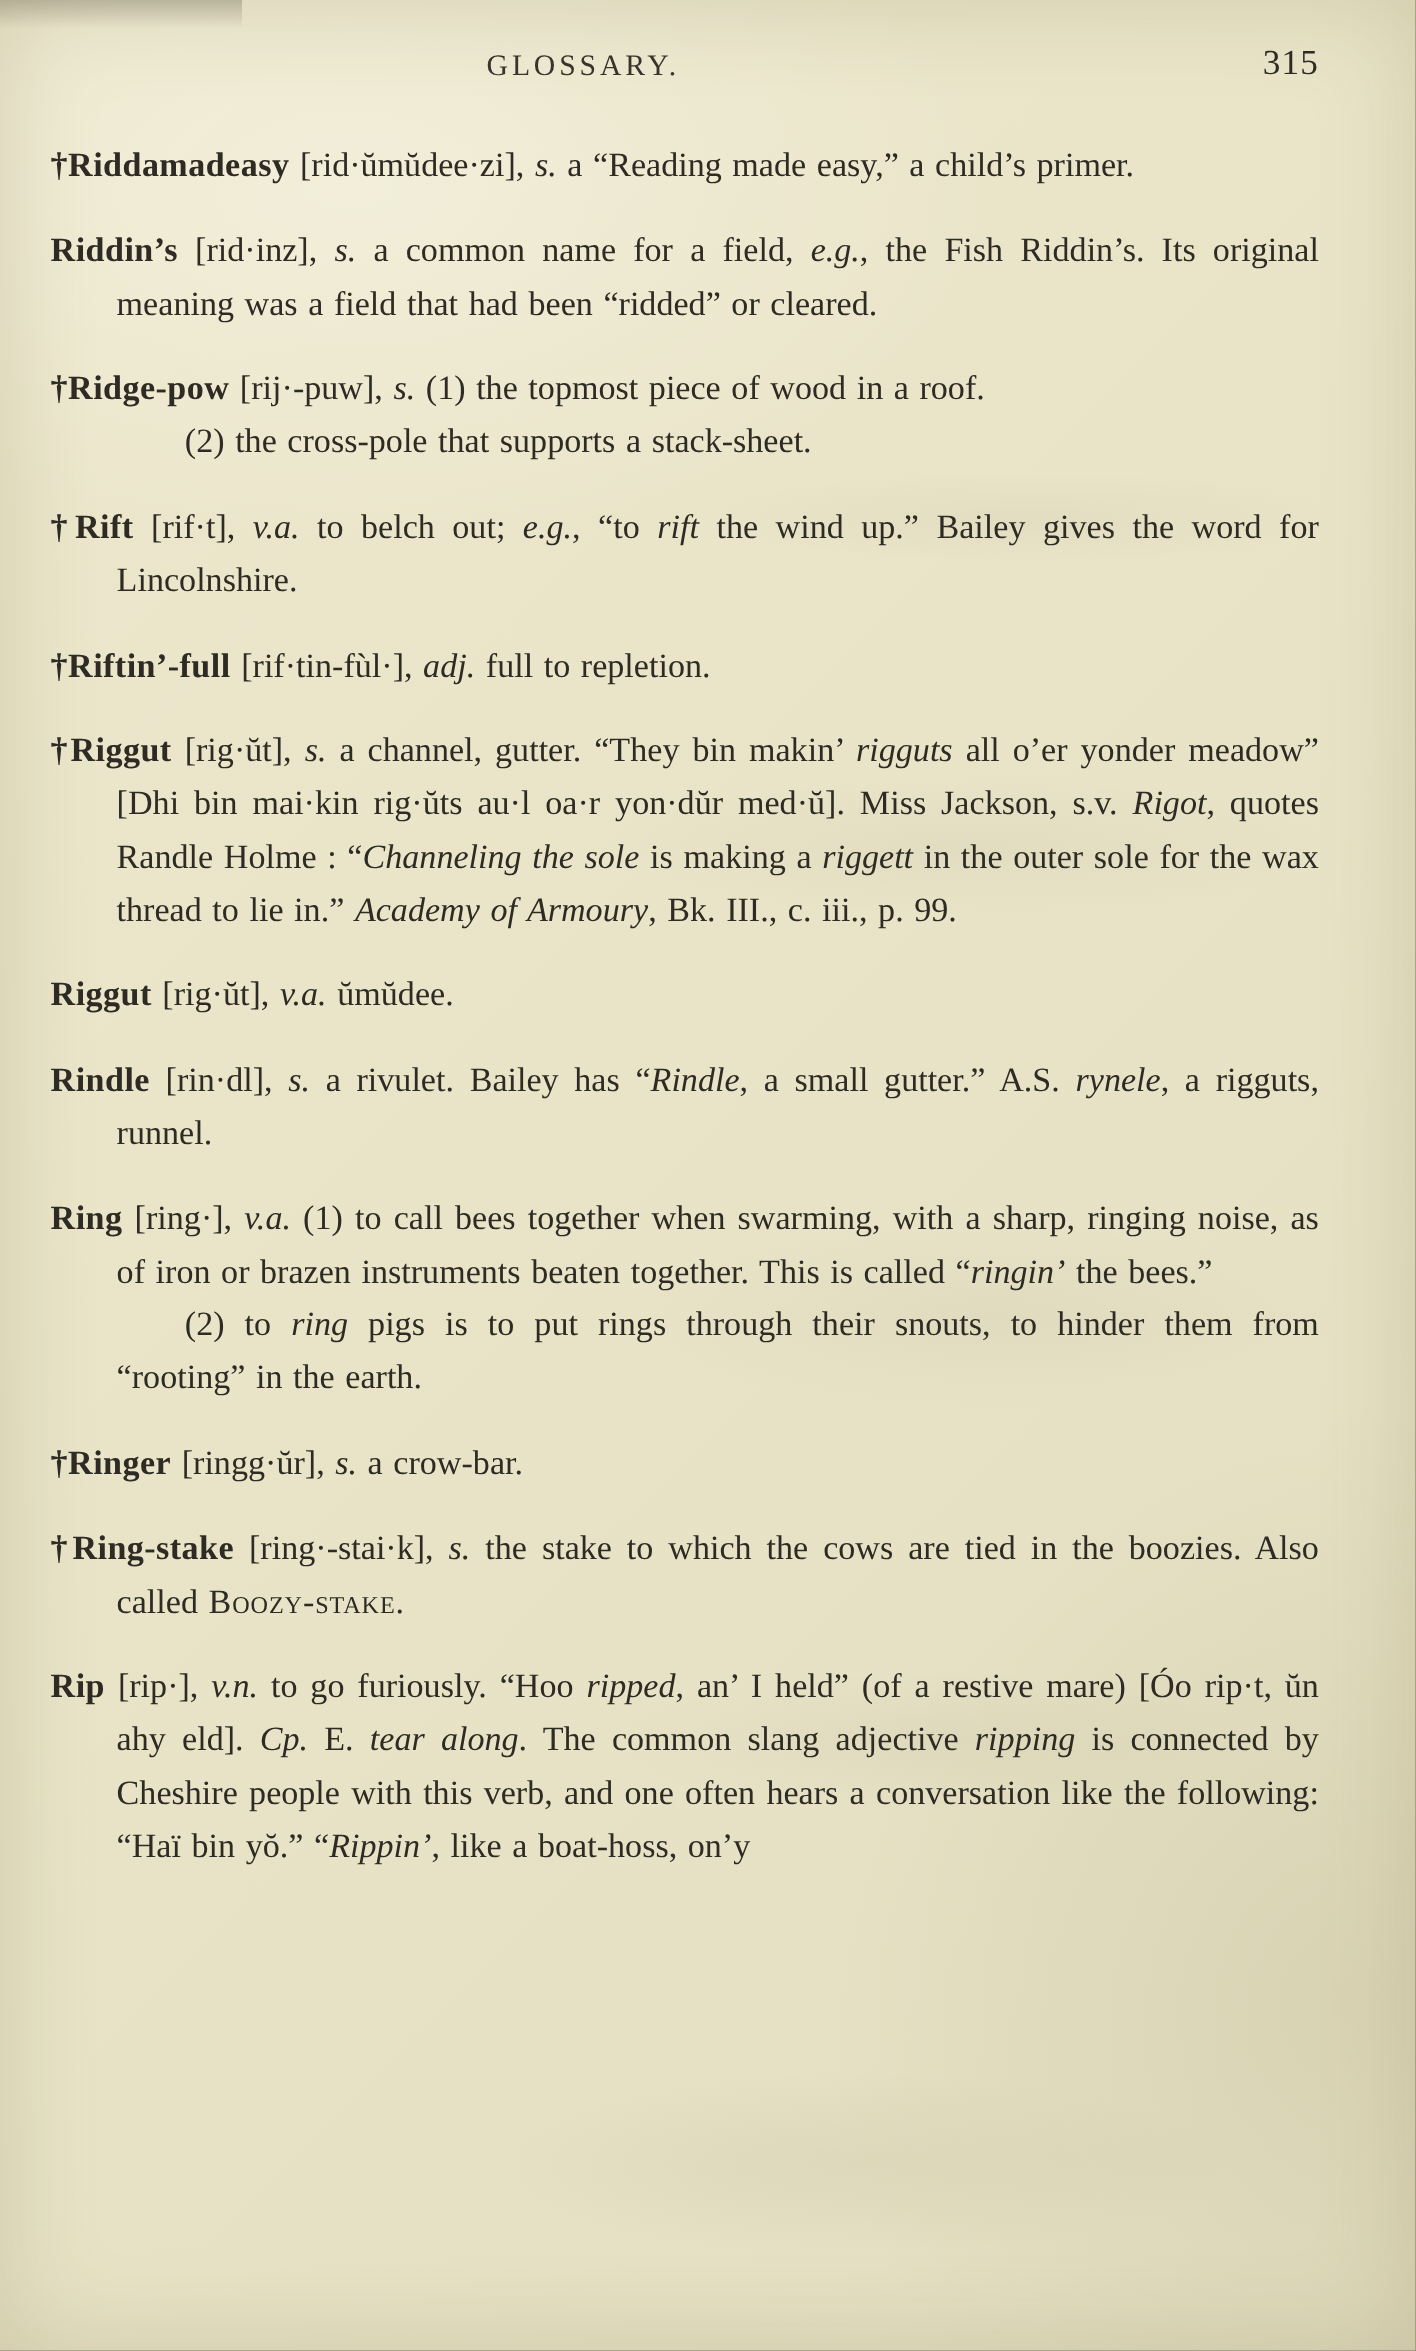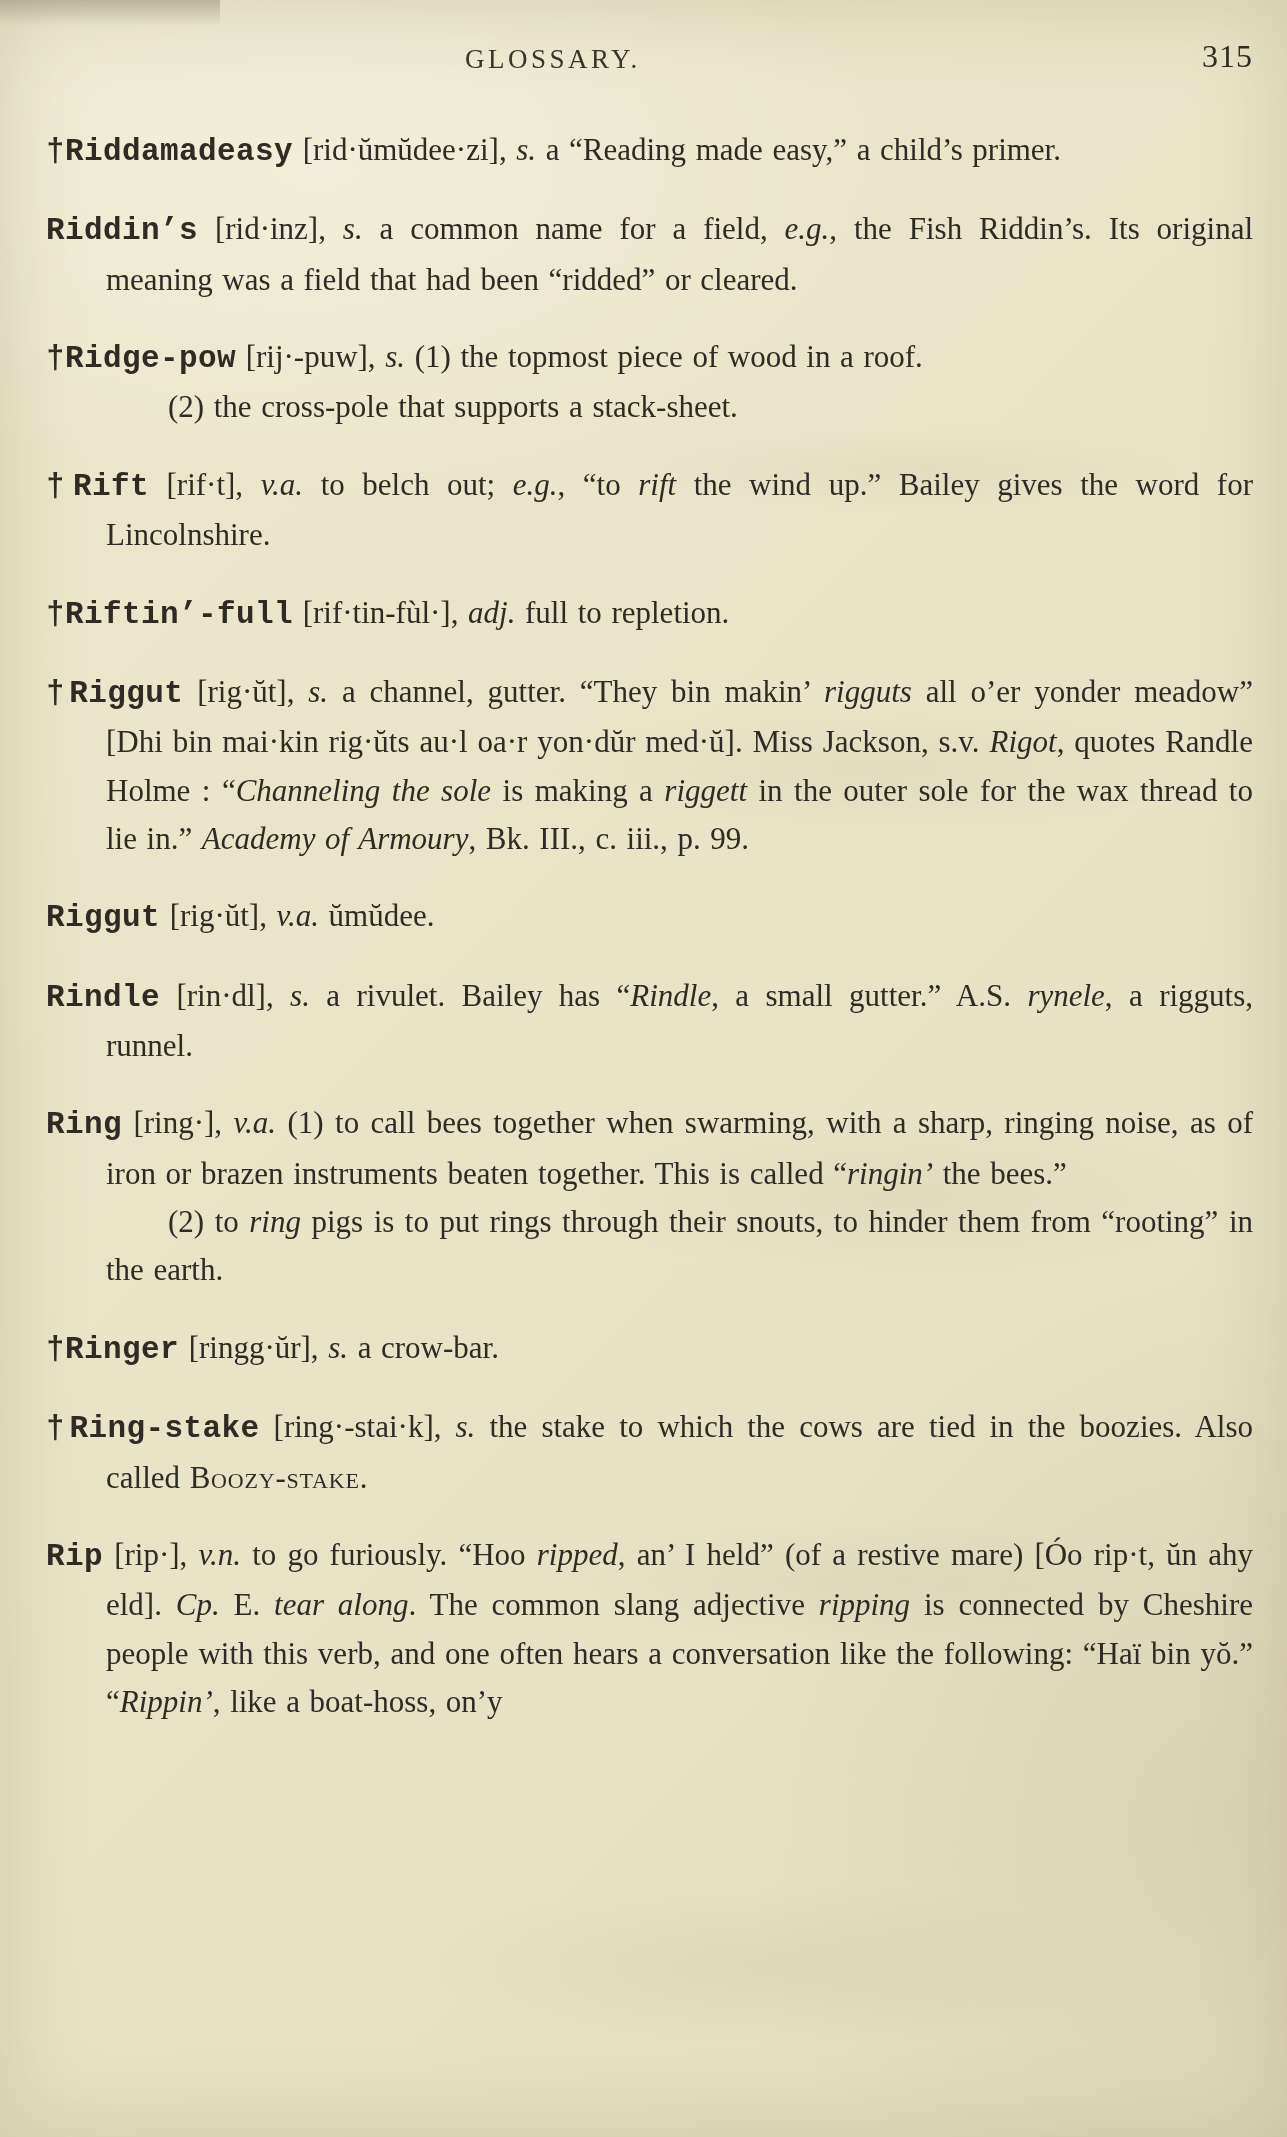--- a/index.html
+++ b/index.html
@@ -6,21 +6,21 @@
     margin: 0;
     padding: 0;
     background: #767260;
   }
   .page {
     position: relative;
     width: 1287px;
     height: 2137px;
     margin: 0 auto;
     box-sizing: border-box;
-    padding: 36px 34px 0 46px;
+    padding: 36px 88px 0 46px;
     overflow: hidden;
     color: #2e2b24;
     font-family: "Liberation Serif", "DejaVu Serif", serif;
     background:
       radial-gradient(ellipse 900px 500px at 25% 8%, rgba(255,255,248,0.30), rgba(255,255,248,0) 65%),
       radial-gradient(ellipse 800px 900px at 95% 85%, rgba(120,104,58,0.10), rgba(120,104,58,0) 60%),
       linear-gradient(135deg, #ede8cd 0%, #e9e4c8 45%, #e3dec1 100%);
     box-shadow: inset 0 0 90px rgba(108,93,48,0.20);
   }
   
@@ -77,21 +77,20 @@
     margin: 0;
     padding-left: 60px;
     text-indent: -60px;
   }
   .entry p.cont {
     text-indent: 62px;
   }
   .hw {
     font-weight: bold;
     letter-spacing: 0.4px;
-    font-family: Liberation Mono, monospace;
   }
   .it {
     font-style: italic;
   }
   .sc {
     font-variant: small-caps;
     letter-spacing: 0.8px;
   }
 </style>
 </head>

